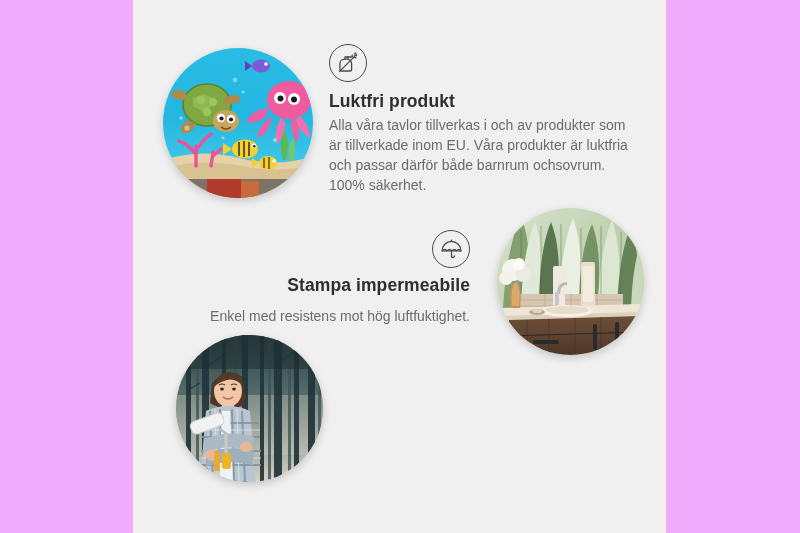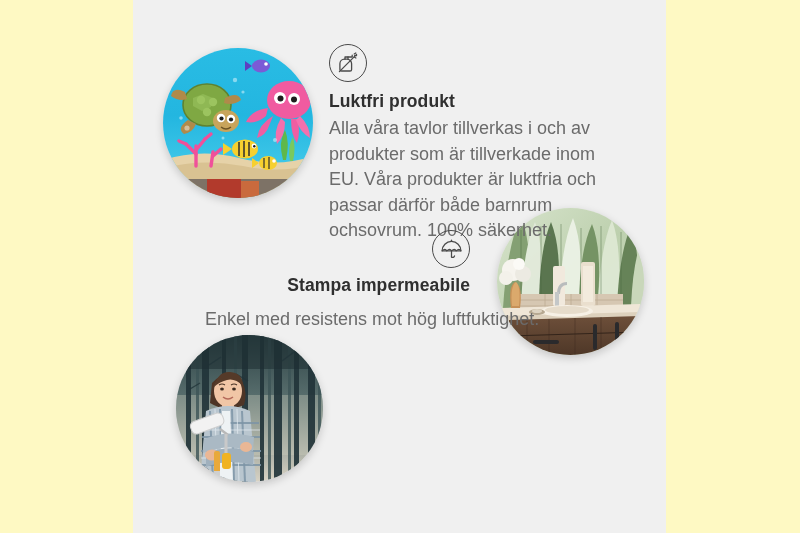--- a/index.html
+++ b/index.html
@@ -9,21 +9,21 @@
     height: 533px;
     overflow: hidden;
     background: #ffffff;
     font-family: "Liberation Sans", sans-serif;
   }
 
   #stage {
     position: relative;
     width: 800px;
     height: 533px;
-    background: #fef9c3;
+    background: #f0abfc;
   }
 
   
   .panel {
     position: absolute;
     left: 133px;
     top: 0;
     width: 533px;
     height: 533px;
     background: #f0f0f0;
@@ -56,21 +56,21 @@
   }
   .icon-badge svg { display: block; }
 
   .f-title {
     font-size: 17.5px;
     font-weight: bold;
     color: #2f2f2f;
     letter-spacing: .1px;
   }
   .f-body {
-    font-size: 18px;
+    font-size: 14px;
     line-height: 1.42;
     color: #6b6b6b;
   }
 
   
   #feature-odourless { left: 329px; top: 44px; width: 300px; }
   #feature-odourless .icon-badge { margin-bottom: 9px; }
   #feature-odourless .f-title { margin-bottom: 4px; }
 
   

